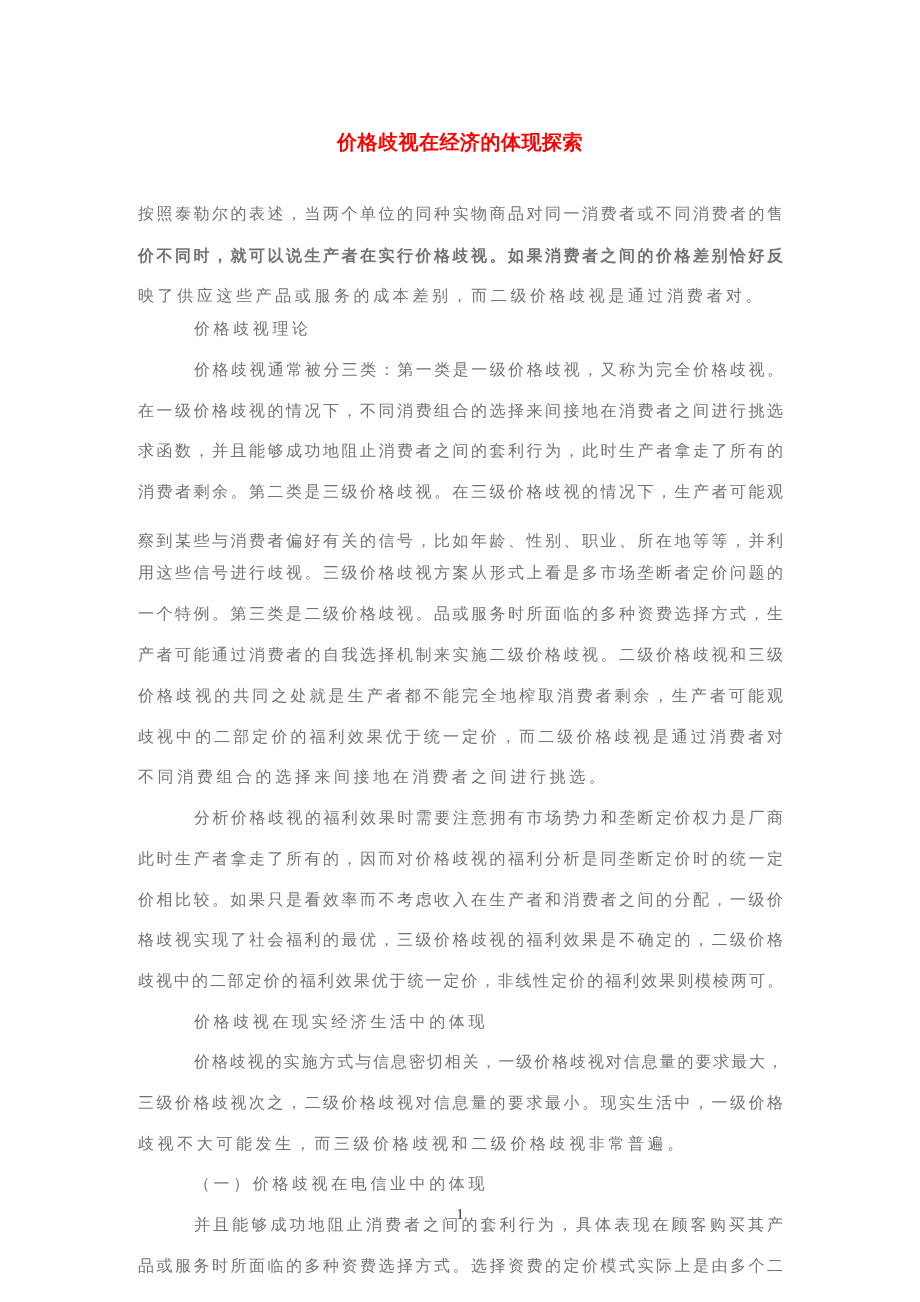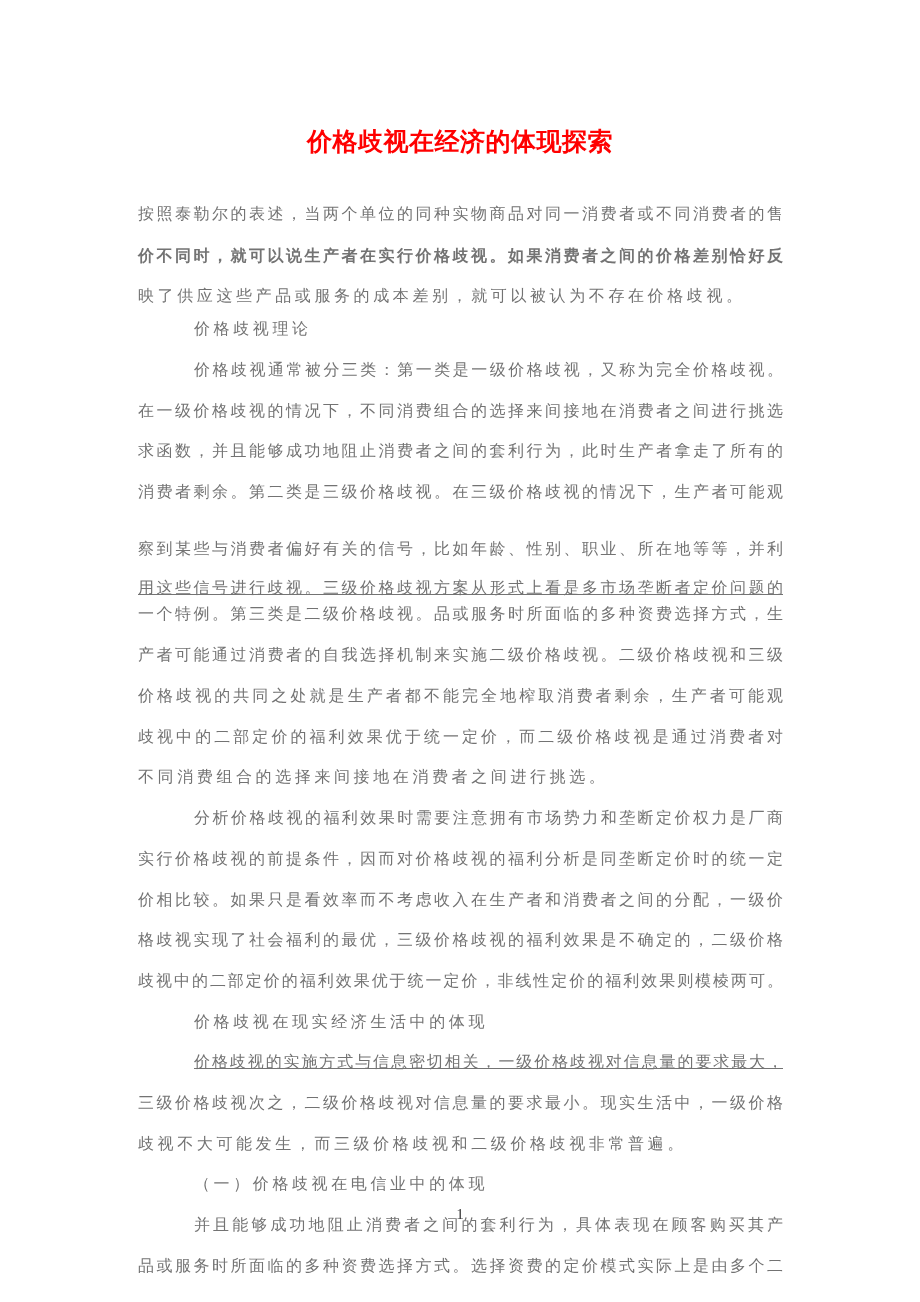--- a/index.html
+++ b/index.html
@@ -1,58 +1,58 @@
 <!DOCTYPE html>
 <html><head>
 <meta charset="utf-8">
 <style>
   html, body { margin: 0; padding: 0; background: #ffffff; }
   body { width: 920px; height: 1302px; position: relative; overflow: hidden;
          font-family: "DejaVu Serif", "Liberation Serif", serif; color: #222222; }
   .page { position: absolute; left: 0; top: 0; width: 920px; height: 1302px; background: #ffffff; }
   .title { position: absolute; top: 126px; left: 0; width: 920px; text-align: center;
-           font-size: 25px; color: #ff0000; letter-spacing: 0.5px; line-height: 32px;
+           font-size: 20px; color: #ff0000; letter-spacing: 0.5px; line-height: 32px;
            font-family: "DejaVu Sans", "Liberation Sans", sans-serif; font-weight: bold; }
   .body { position: absolute; left: 138px; top: 200px; width: 645px; }
   .line { position: absolute; left: 0; height: 28px; line-height: 28px; font-size: 16px;
           white-space: nowrap; letter-spacing: 3.6px; color: #737373; }
   .line.full { width: 645px; text-align: justify; text-align-last: justify; letter-spacing: 0; }
   .line.indent { left: 56px; }
   .line.indent.full { width: 589px; }
   .pagenum { position: absolute; top: 1206px; left: 0; width: 920px; text-align: center;
              font-size: 15px; color: #333; font-family: "Liberation Serif", serif; }
 </style>
 </head>
 <body>
 
 <div class="page">
   <div class="title">价格歧视在经济的体现探索</div>
   <div class="body" id="body">
       <div class="line full" style="top: 0px;">按照泰勒尔的表述，当两个单位的同种实物商品对同一消费者或不同消费者的售</div>
       <div class="line full" style="top: 42px; font-weight: bold;">价不同时，就可以说生产者在实行价格歧视。如果消费者之间的价格差别恰好反</div>
-      <div class="line" style="top: 82px;">映了供应这些产品或服务的成本差别，就可以被认为不存在价格歧视。</div>
+      <div class="line" style="top: 82px;">映了供应这些产品或服务的成本差别，而二级价格歧视是通过消费者对。</div>
       <div class="line indent" style="top: 115px; font-family: Liberation Serif, serif;">价格歧视理论</div>
       <div class="line indent full" style="top: 156px;">价格歧视通常被分三类：第一类是一级价格歧视，又称为完全价格歧视。</div>
       <div class="line full" style="top: 197px;">在一级价格歧视的情况下，不同消费组合的选择来间接地在消费者之间进行挑选</div>
       <div class="line full" style="top: 237px;">求函数，并且能够成功地阻止消费者之间的套利行为，此时生产者拿走了所有的</div>
       <div class="line full" style="top: 278px;">消费者剩余。第二类是三级价格歧视。在三级价格歧视的情况下，生产者可能观</div>
-      <div class="line full" style="top: 335px;">察到某些与消费者偏好有关的信号，比如年龄、性别、职业、所在地等等，并利</div>
-      <div class="line full" style="top: 374px; text-decoration: underline;">用这些信号进行歧视。三级价格歧视方案从形式上看是多市场垄断者定价问题的</div>
+      <div class="line full" style="top: 327px;">察到某些与消费者偏好有关的信号，比如年龄、性别、职业、所在地等等，并利</div>
+      <div class="line full" style="top: 359px;">用这些信号进行歧视。三级价格歧视方案从形式上看是多市场垄断者定价问题的</div>
       <div class="line full" style="top: 400px;">一个特例。第三类是二级价格歧视。品或服务时所面临的多种资费选择方式，生</div>
       <div class="line full" style="top: 441px;">产者可能通过消费者的自我选择机制来实施二级价格歧视。二级价格歧视和三级</div>
       <div class="line full" style="top: 482px;">价格歧视的共同之处就是生产者都不能完全地榨取消费者剩余，生产者可能观</div>
       <div class="line full" style="top: 523px;">歧视中的二部定价的福利效果优于统一定价，而二级价格歧视是通过消费者对</div>
       <div class="line" style="top: 563px;">不同消费组合的选择来间接地在消费者之间进行挑选。</div>
       <div class="line indent full" style="top: 604px;">分析价格歧视的福利效果时需要注意拥有市场势力和垄断定价权力是厂商</div>
-      <div class="line full" style="top: 645px;">实行价格歧视的前提条件，因而对价格歧视的福利分析是同垄断定价时的统一定</div>
+      <div class="line full" style="top: 645px;">此时生产者拿走了所有的，因而对价格歧视的福利分析是同垄断定价时的统一定</div>
       <div class="line full" style="top: 686px;">价相比较。如果只是看效率而不考虑收入在生产者和消费者之间的分配，一级价</div>
       <div class="line full" style="top: 726px;">格歧视实现了社会福利的最优，三级价格歧视的福利效果是不确定的，二级价格</div>
       <div class="line full" style="top: 767px;">歧视中的二部定价的福利效果优于统一定价，非线性定价的福利效果则模棱两可。</div>
       <div class="line indent" style="top: 808px; font-family: Liberation Serif, serif;">价格歧视在现实经济生活中的体现</div>
-      <div class="line indent full" style="top: 848px; text-decoration: underline;">价格歧视的实施方式与信息密切相关，一级价格歧视对信息量的要求最大，</div>
+      <div class="line indent full" style="top: 848px;">价格歧视的实施方式与信息密切相关，一级价格歧视对信息量的要求最大，</div>
       <div class="line full" style="top: 889px;">三级价格歧视次之，二级价格歧视对信息量的要求最小。现实生活中，一级价格</div>
       <div class="line" style="top: 930px;">歧视不大可能发生，而三级价格歧视和二级价格歧视非常普遍。</div>
       <div class="line indent" style="top: 970px;">（一）价格歧视在电信业中的体现</div>
       <div class="line indent full" style="top: 1011px;">并且能够成功地阻止消费者之间的套利行为，具体表现在顾客购买其产</div>
       <div class="line full" style="top: 1052px;">品或服务时所面临的多种资费选择方式。选择资费的定价模式实际上是由多个二</div>
     </div>
   <div class="pagenum">1</div>
 </div>
 
 </body></html>

